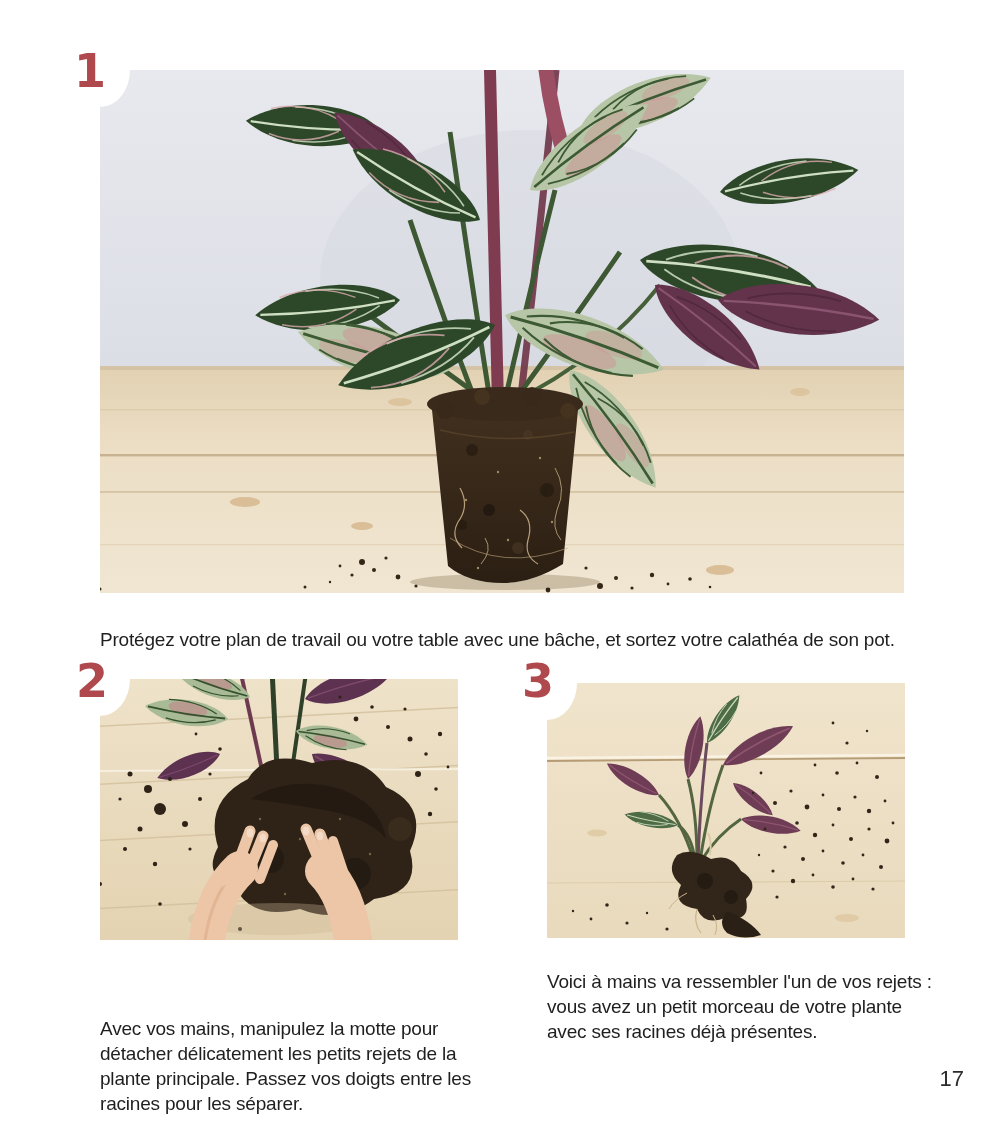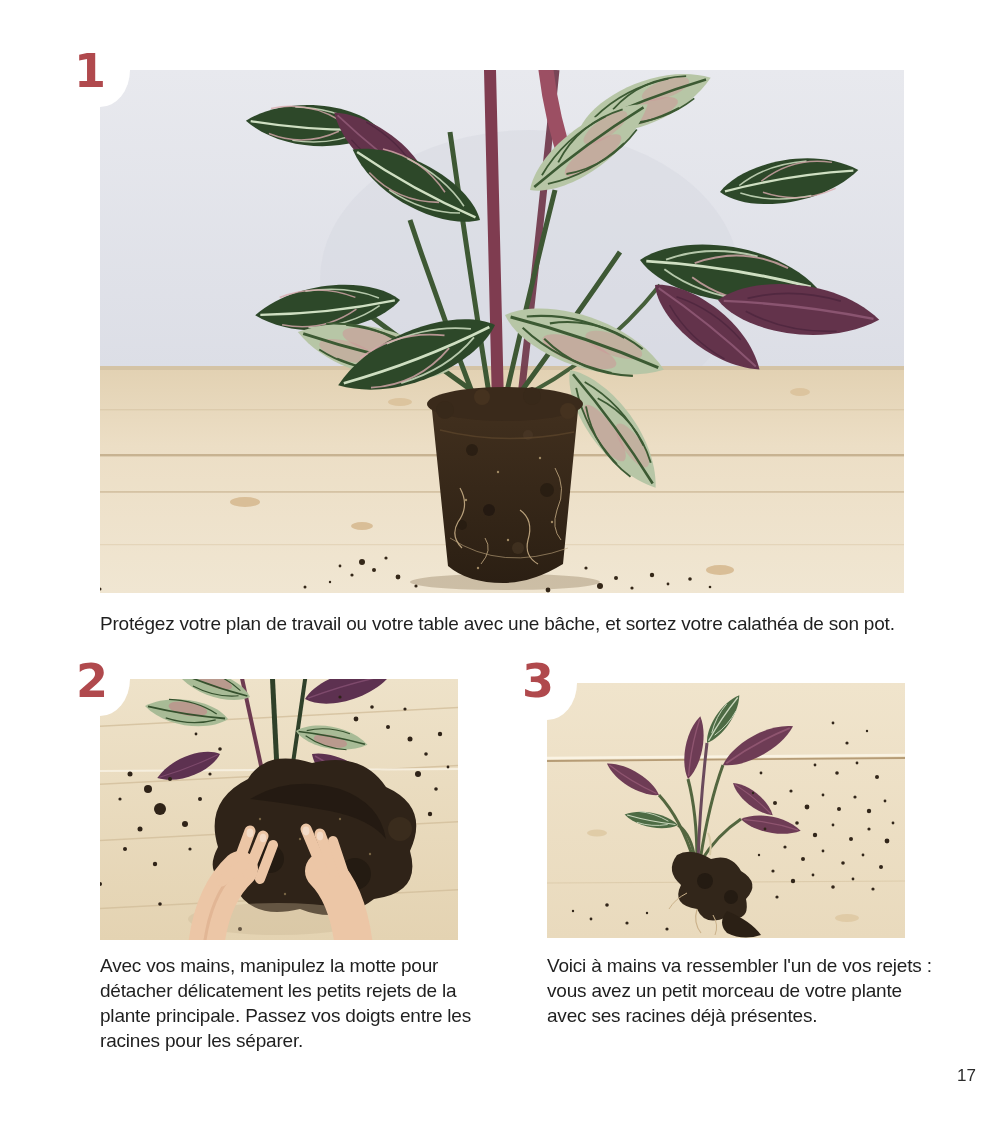--- a/index.html
+++ b/index.html
@@ -32,26 +32,27 @@
     background:#ffffff;
     border-radius:0 0 100% 0;
     z-index:3;
   }
   .caption{
     position:absolute;
     font-size:19px;
     line-height:25px;
     color:#1f1f1f;
     letter-spacing:-0.2px;
+    margin-top:16px;
   }
   .caption-single{white-space:nowrap;}
   .page-number{
     position:absolute;
-    right:28px;top:1066px;
-    font-size:17px;
+    right:40px;top:1066px;
+    font-size:22px;
     color:#2b2b2b;
     text-align:right;
   }
 </style>
 </head>
 <body>
 
 <div class="page">
 
   <div class="step-number" style="left:74px;top:48px;">1</div>
@@ -404,19 +405,19 @@
         <circle cx="26" cy="228" r="1.2"></circle>
           <circle cx="100" cy="230" r="1.2"></circle>
           <circle cx="120" cy="246" r="1.6"></circle>
         <circle cx="206" cy="110" r="1.2"></circle>
           <circle cx="214" cy="90" r="1.4"></circle>
           <circle cx="346" cy="140" r="1.4"></circle>
       </g>
     </svg>
   </div>
 
-  <div class="caption" style="left:100px;top:953px;width:372px;">Avec vos mains, manipulez la motte pour détacher délicatement les petits rejets de la plante principale. Passez vos doigts entre les racines pour les séparer.</div>
+  <div class="caption" style="left:100px;top:1000px;width:372px;">Avec vos mains, manipulez la motte pour détacher délicatement les petits rejets de la plante principale. Passez vos doigts entre les racines pour les séparer.</div>
 
   <div class="caption" style="left:547px;top:953px;width:392px;">Voici à mains va ressembler l'un de vos rejets : vous avez un petit morceau de votre plante avec ses racines déjà présentes.</div>
 
   <div class="page-number">17</div>
 
 </div>
 
 </body></html>

